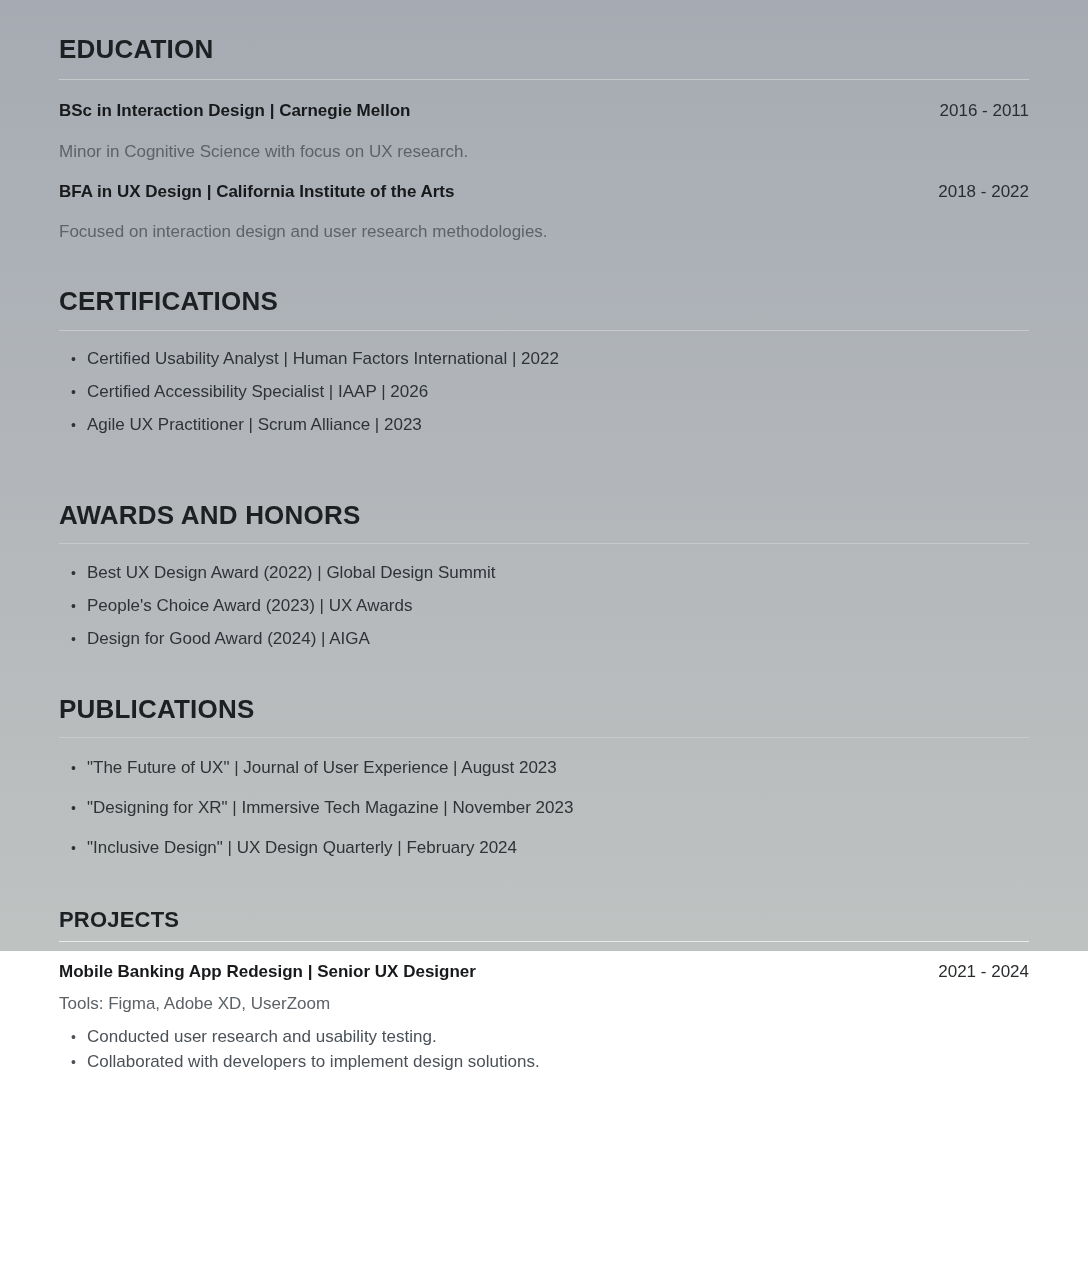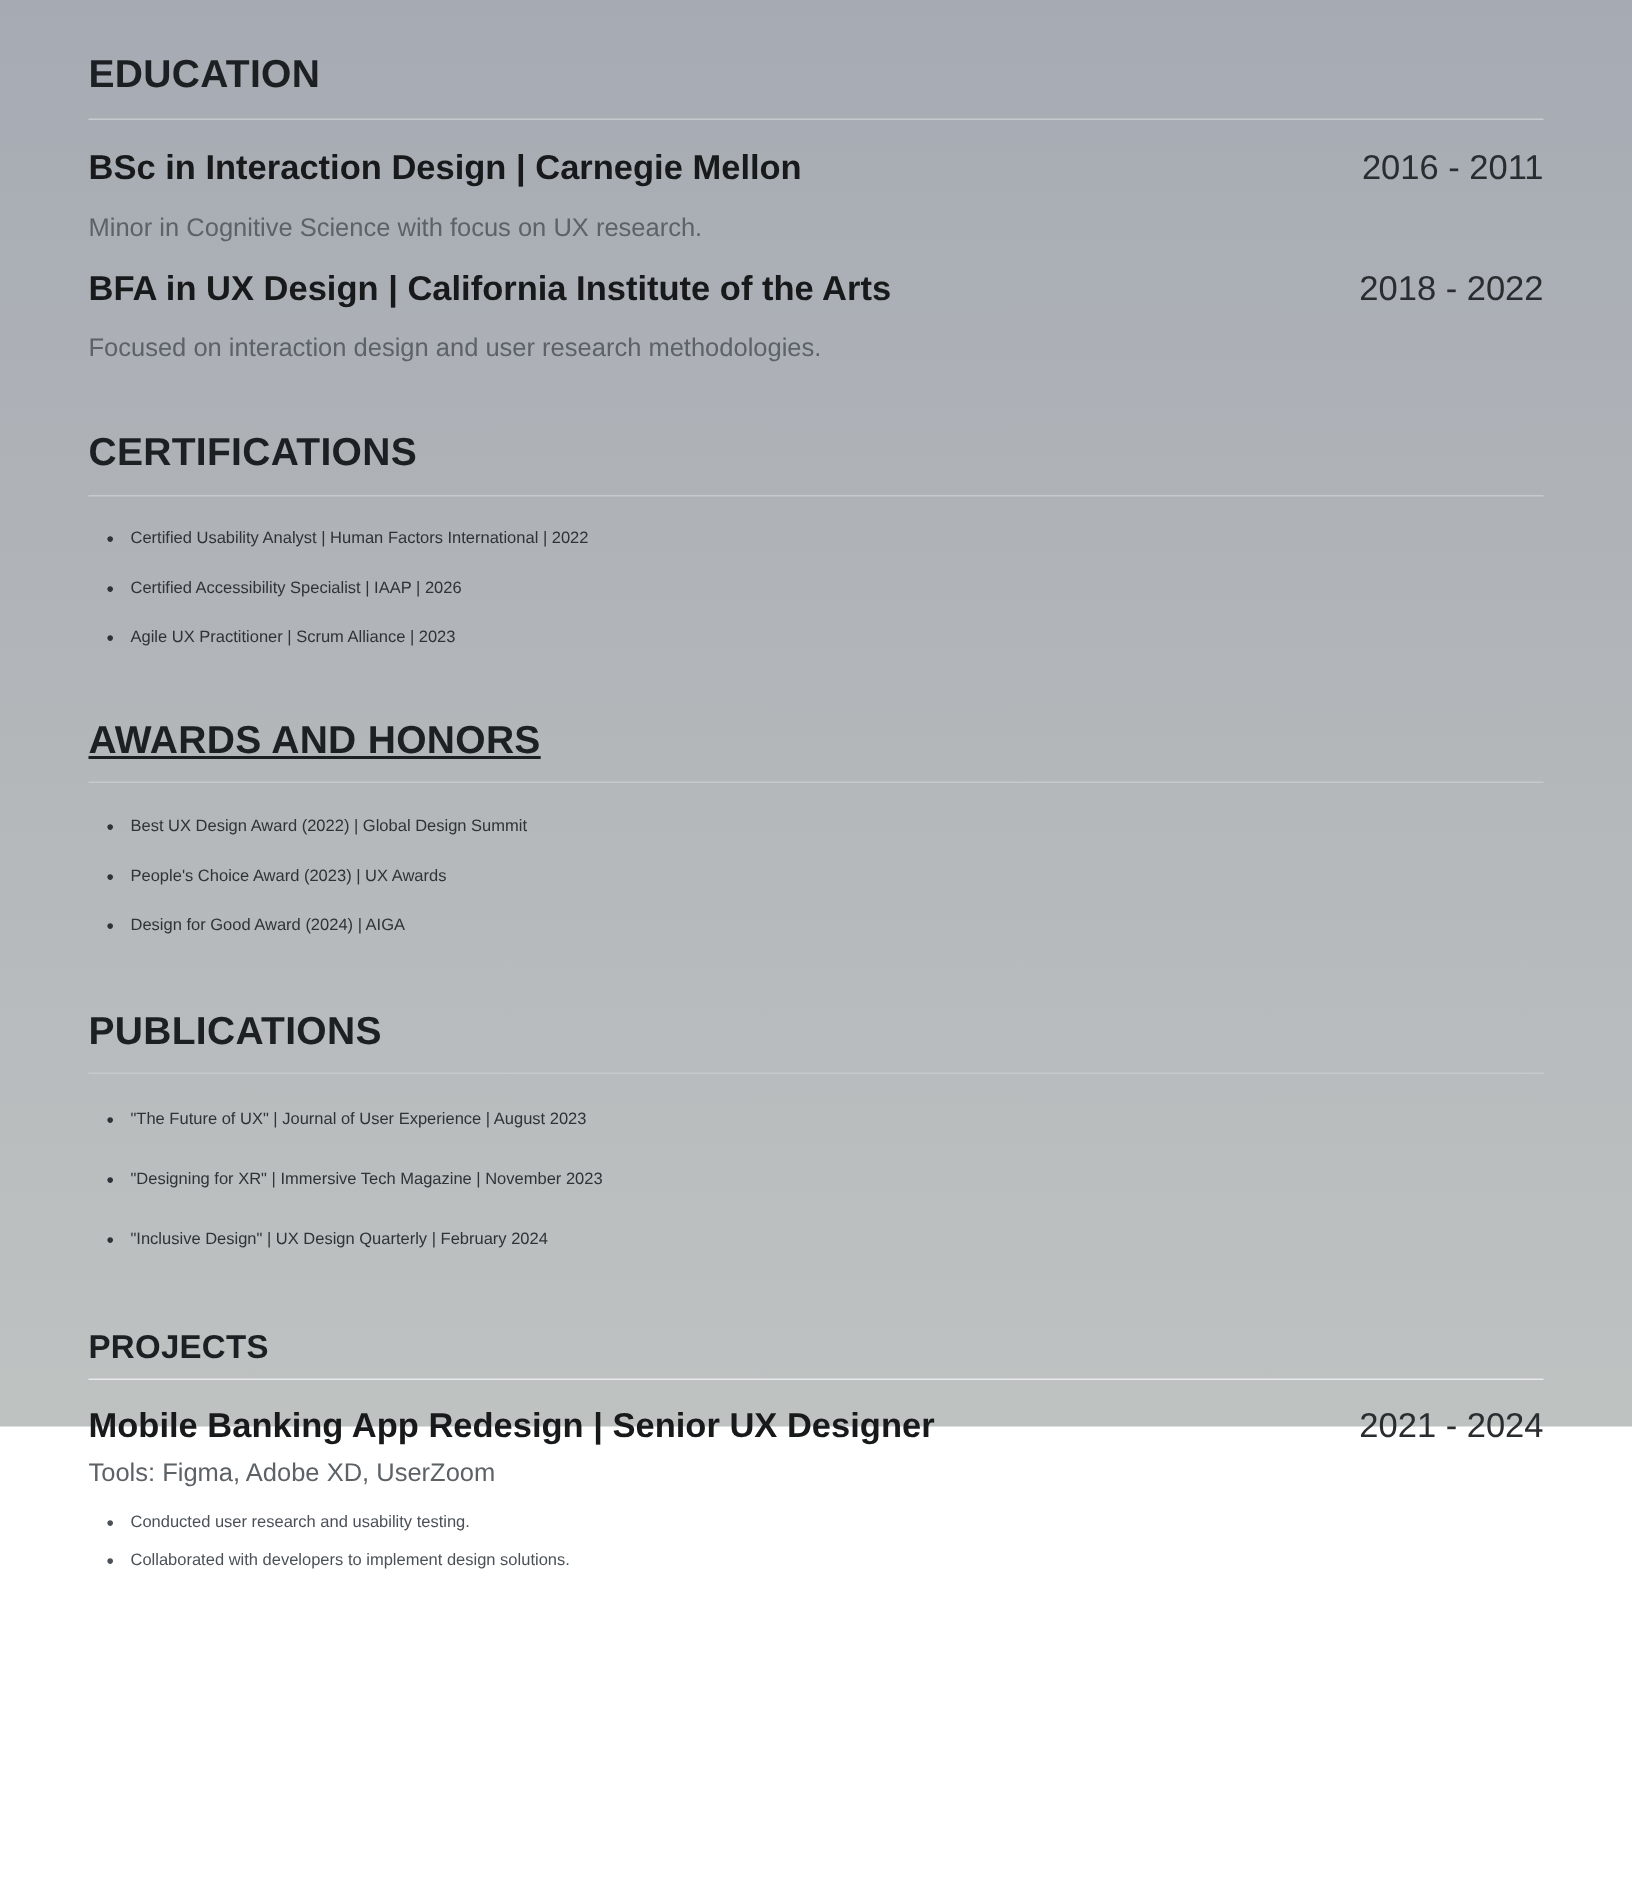--- a/index.html
+++ b/index.html
@@ -35,49 +35,49 @@
     overflow:hidden; 
     height:1232px;
   }
   h2.section-title{
     font-size:26px;line-height:31px;font-weight:700;
     color:var(--heading_text);
     margin:0;letter-spacing:.2px;
   }
   h2.sz-edu{margin-top:34px;}
   h2.sz-cert{margin-top:44px;}
-  h2.sz-award{margin-top:43px;text-decoration:underline;}
+  h2.sz-award{margin-top:65px;}
   h2.sz-pub{margin-top:45px;}
   h2.sz-proj{margin-top:49px;font-size:22px;line-height:26px;}
   .rule{height:1px;background:var(--divider_on_gray);}
   .rule.r-edu{margin-top:14px;}
   .rule.r-cert{margin-top:13px;}
   .rule.r-award{margin-top:12px;}
   .rule.r-pub{margin-top:12px;}
   .rule.r-proj{margin-top:8px;background:var(--divider_on_white);}
   .entry-row{
     display:flex;justify-content:space-between;align-items:baseline;
-    font-size:23px;line-height:20px;
+    font-size:17px;line-height:20px;
   }
   .entry-row .entry-title{font-weight:700;color:var(--title_text);}
   .entry-row .entry-date{font-weight:400;color:var(--date_text);white-space:nowrap;}
   .er-1{margin-top:21px;}
   .er-2{margin-top:20px;}
   .er-proj{margin-top:20px;}
   .desc{
     font-size:17px;line-height:20px;color:var(--muted_text);
   }
   .desc.d-1{margin-top:21px;}
   .desc.d-2{margin-top:20px;}
   .tools-line{margin-top:12px;font-size:17px;line-height:20px;color:var(--muted_text);}
   ul.blist{list-style:none;margin:0;padding:0;}
   ul.blist li{
     position:relative;
     padding-left:28px;
-    font-size:11px;line-height:20px;
+    font-size:17px;line-height:20px;
     color:var(--list_text);
   }
   ul.bl-cert{margin-top:18px;}
   ul.bl-cert li{margin-bottom:13px;}
   ul.bl-award{margin-top:19px;}
   ul.bl-award li{margin-bottom:13px;}
   ul.bl-pub{margin-top:20px;}
   ul.bl-pub li{margin-bottom:20px;}
   ul.bl-proj{margin-top:13px;}
   ul.bl-proj li{margin-bottom:5px;color:var(--project_list_text);}

